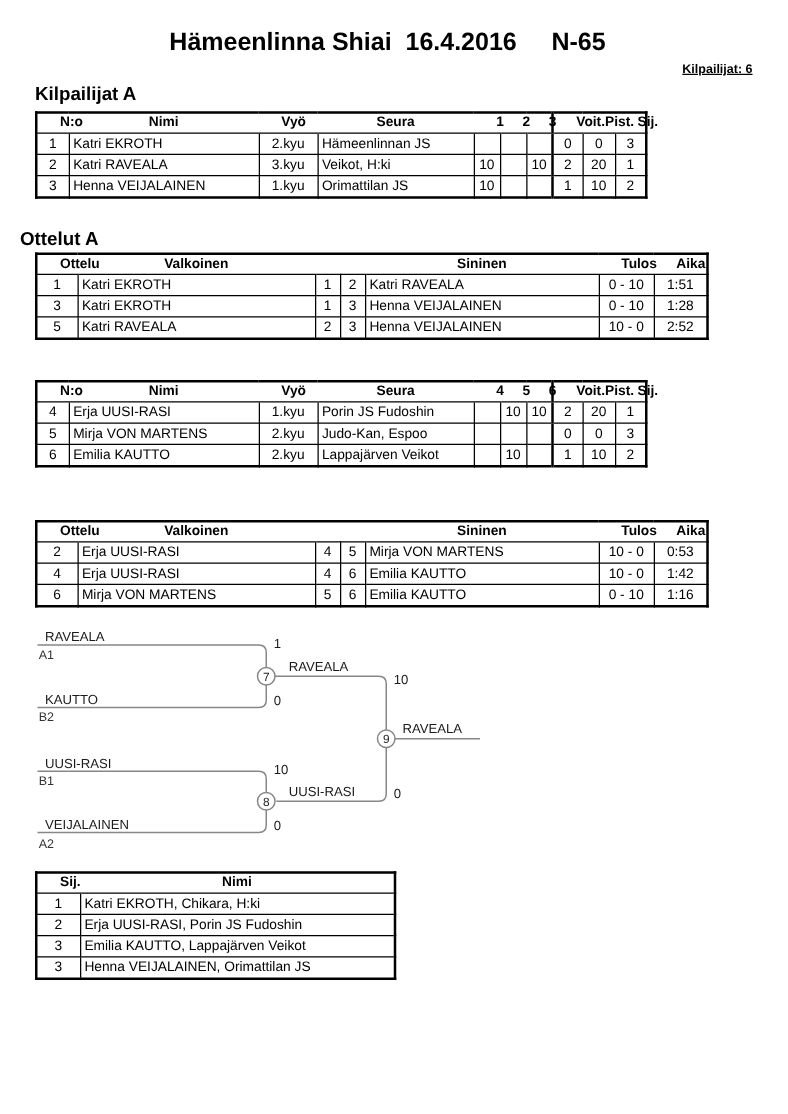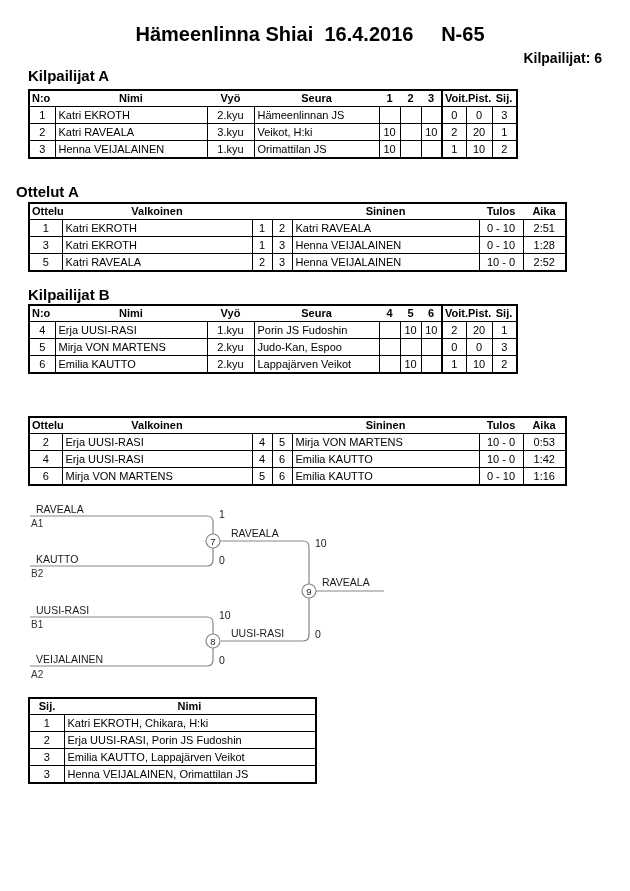--- a/index.html
+++ b/index.html
@@ -1,24 +1,24 @@
 <!DOCTYPE html>
 <html><head>
 <meta charset="utf-8">
 <style>
   html,body{margin:0;padding:0;background:#fff;}
   .page{position:relative;width:630px;height:891px;background:#fff;overflow:hidden;
         font-family:"Liberation Sans",sans-serif;color:#000;border-radius:17px;}
   .title{position:absolute;top:23px;left:0;width:620px;text-align:center;
          font-size:20px;font-weight:bold;white-space:pre;}
-  .count{position:absolute;top:50px;right:28px;font-size:14px;font-weight:bold;}
+  .count{position:absolute;top:50px;right:28px;font-size:10px;font-weight:bold;text-decoration:underline;}
   .sec{position:absolute;font-size:15px;font-weight:bold;text-align:left;}
   table.tbl{position:absolute;border-collapse:collapse;table-layout:fixed;
             border:2px solid #000;font-size:11px;line-height:1.15;background:#fff;}
-  .tbl th{font-weight:bold;border:0;border-bottom:1px solid #000;padding:1px 2px;
+  .tbl th{font-weight:bold;border:0;border-bottom:1px solid #000;padding:1px 18px;
           height:13px;white-space:nowrap;overflow:visible;font-size:11px;}
   .tbl td{border:1px solid #000;padding:1px 3px;height:14px;white-space:nowrap;overflow:hidden;}
   .C{text-align:center}.L{text-align:left}
   .gs{border-left:2px solid #000 !important;}
   .bracket{position:absolute;left:0;top:494px;}
   .bracket text{font-size:10.5px;fill:#1a1a1a;font-family:"Liberation Sans",sans-serif;}
   .bracket .seed{font-size:10px;fill:#333;}
   .bracket .mnum{font-size:9.5px;fill:#222;}
   .bracket path{fill:none;stroke:#878787;stroke-width:1.2;}
   .bracket circle{fill:#fff;stroke:#878787;stroke-width:1.2;}
@@ -117,21 +117,21 @@
       <th class="C">Tulos</th>
       <th class="C">Aika</th>
     </tr>
     <tr>
       <td class="C">1</td>
       <td class="L">Katri EKROTH</td>
       <td class="C">1</td>
       <td class="C">2</td>
       <td class="L">Katri RAVEALA</td>
       <td class="C">0 - 10</td>
-      <td class="C">2:51</td>
+      <td class="C">1:51</td>
     </tr>
     <tr>
       <td class="C">3</td>
       <td class="L">Katri EKROTH</td>
       <td class="C">1</td>
       <td class="C">3</td>
       <td class="L">Henna VEIJALAINEN</td>
       <td class="C">0 - 10</td>
       <td class="C">1:28</td>
     </tr>
@@ -140,21 +140,20 @@
       <td class="L">Katri RAVEALA</td>
       <td class="C">2</td>
       <td class="C">3</td>
       <td class="L">Henna VEIJALAINEN</td>
       <td class="C">10 - 0</td>
       <td class="C">2:52</td>
     </tr>
   </tbody>
     </table>
 
-  <div class="sec" style="top:286px;left:28px;width:424px;">Kilpailijat B</div>
   <table class="tbl" style="top:304px;left:28px;width:490px;">
     <colgroup>
         <col style="width:26px">
         <col style="width:152px">
         <col style="width:47px">
         <col style="width:125px">
         <col style="width:21px">
         <col style="width:21px">
         <col style="width:21px">
         <col style="width:24px">

